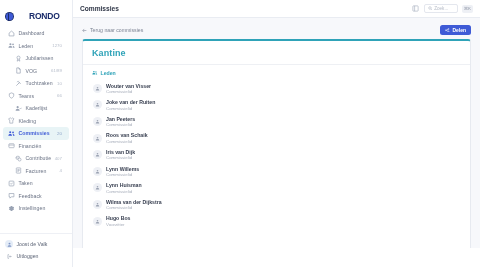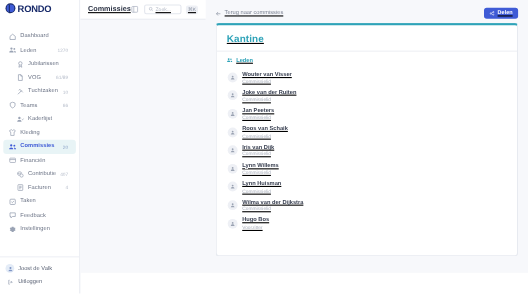--- a/index.html
+++ b/index.html
@@ -13,22 +13,22 @@
 
   
   .sidebar {
     width: 73px; height: 267px;
     background: #ffffff;
     border-right: 1px solid #e9ecf2;
     display: flex; flex-direction: column;
     flex: 0 0 73px;
   }
   .logo-row {
-    height: 18px; display: flex; align-items: flex-start;
-    gap: 2px; padding: 0 5px; margin-top: 3px;
+    height: 18px; display: flex; align-items: flex-end;
+    gap: 15px; padding: 0 5px; margin-top: 3px;
   }
   .logo-mark {
     width: 9px; height: 9px; border-radius: 50%;
     background: #1a2c6b; position: relative; flex: 0 0 9px;
   }
   .logo-mark::after {
     content: ""; position: absolute; left: 1.4px; top: 1.4px;
     width: 6.2px; height: 6.2px; border-radius: 50%;
     background: #3f5bd6;
   }
@@ -78,21 +78,21 @@
     width: 8px; height: 8px; border-radius: 50%;
     background: #e4ecf7; flex: 0 0 8px;
     display: flex; align-items: center; justify-content: center;
     color: #7e94c4;
   }
   .user-av svg { width: 5px; height: 5px; }
   .user-name { font-size: 5.2px; color: #5c6476; }
 
   
   .main { flex: 1 1 auto; height: 248px; background: #f7f8fb;
-          display: flex; flex-direction: row; text-decoration: underline; }
+          display: flex; flex-direction: column; }
   .topbar {
     height: 18px; background: #ffffff;
     border-bottom: 1px solid #e9ecf2;
     display: flex; align-items: center;
     padding: 0 7px; flex: 0 0 18px;
   }
   .topbar-title { font-size: 6.6px; color: #2e3546; font-weight: bold; }
   .topbar-right {
     margin-left: auto; display: flex; align-items: center; gap: 4px;
   }

